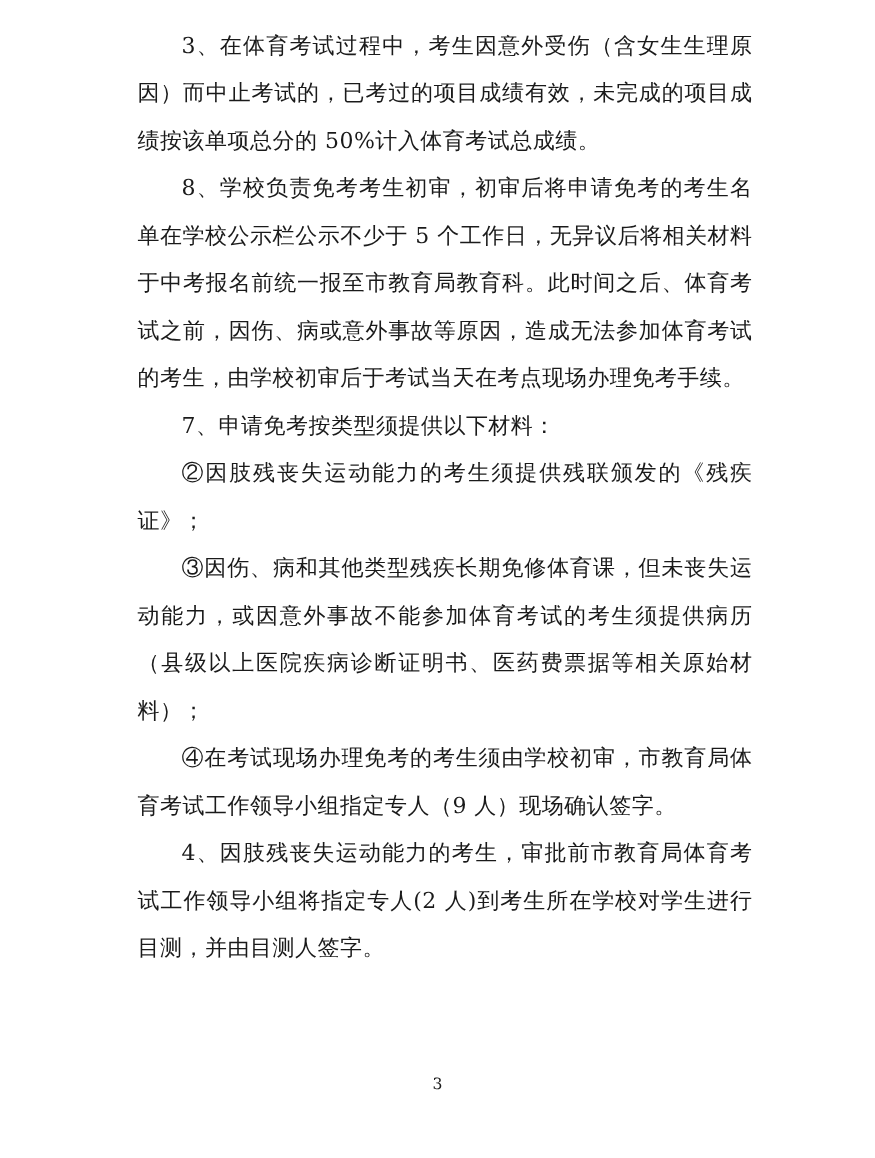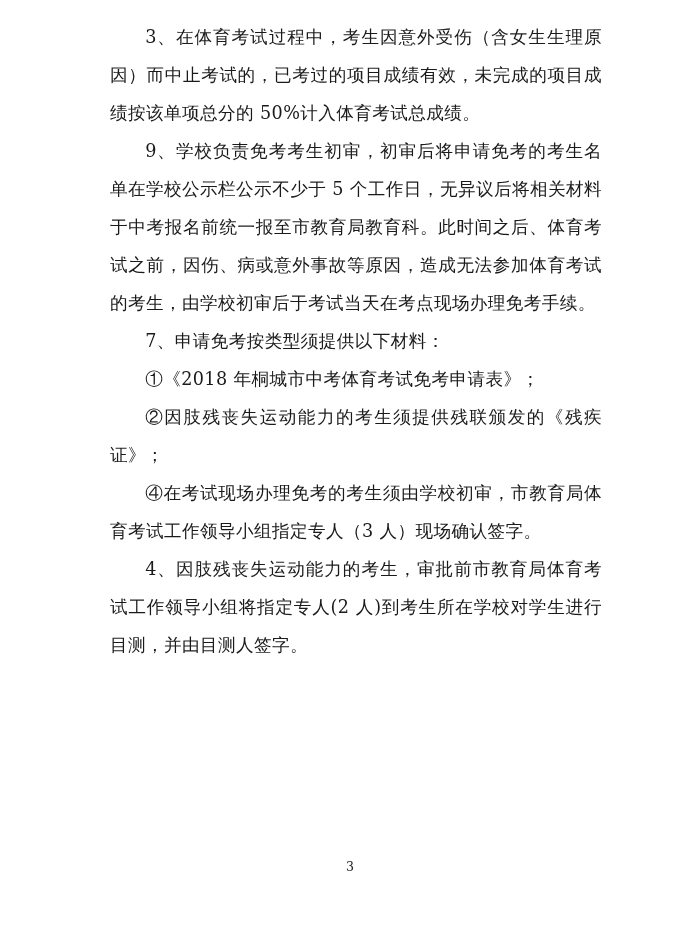--- a/index.html
+++ b/index.html
@@ -43,21 +43,21 @@
     font-size: 12.5px;
     color: #1a1a1a;
   }
 </style>
 </head>
 <body>
 
 <div class="page">
   <div class="body-text">
     <p class="para">3、在体育考试过程中，考生因意外受伤（含女生生理原因）而中止考试的，已考过的项目成绩有效，未完成的项目成绩按该单项总分的 50%计入体育考试总成绩。</p>
-    <p class="para">9、学校负责免考考生初审，初审后将申请免考的考生名单在学校公示栏公示不少于 5 个工作日，无异议后将相关材料于中考报名前统一报至市教育局教育科。此时间之后、体育考试之前，因伤、病或意外事故等原因，造成无法参加体育考试的考生，由学校初审后于考试当天在考点现场办理免考手续。</p>
+    <p class="para">8、学校负责免考考生初审，初审后将申请免考的考生名单在学校公示栏公示不少于 5 个工作日，无异议后将相关材料于中考报名前统一报至市教育局教育科。此时间之后、体育考试之前，因伤、病或意外事故等原因，造成无法参加体育考试的考生，由学校初审后于考试当天在考点现场办理免考手续。</p>
     <p class="para">7、申请免考按类型须提供以下材料：</p>
-    <p class="para">①《2018 年桐城市中考体育考试免考申请表》；</p>
     <p class="para">②因肢残丧失运动能力的考生须提供残联颁发的《残疾证》；</p>
-    <p class="para">④在考试现场办理免考的考生须由学校初审，市教育局体育考试工作领导小组指定专人（3 人）现场确认签字。</p>
+    <p class="para">③因伤、病和其他类型残疾长期免修体育课，但未丧失运动能力，或因意外事故不能参加体育考试的考生须提供病历（县级以上医院疾病诊断证明书、医药费票据等相关原始材料）；</p>
+    <p class="para">④在考试现场办理免考的考生须由学校初审，市教育局体育考试工作领导小组指定专人（9 人）现场确认签字。</p>
     <p class="para">4、因肢残丧失运动能力的考生，审批前市教育局体育考试工作领导小组将指定专人(2 人)到考生所在学校对学生进行目测，并由目测人签字。</p>
   </div>
   <div class="page-number">3</div>
 </div>
 
 </body></html>

